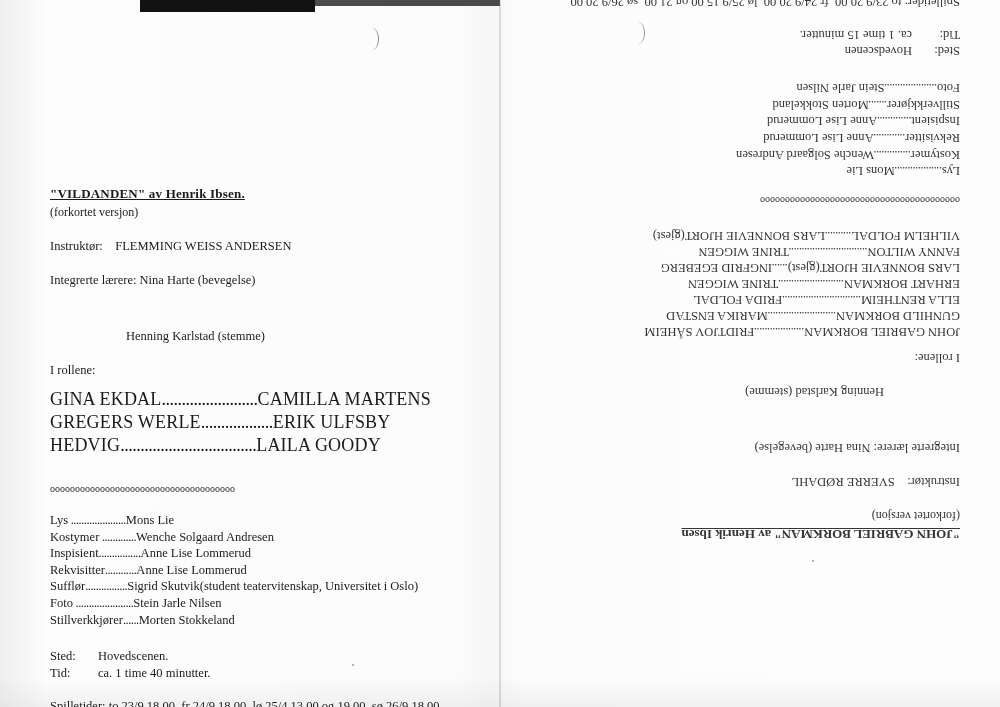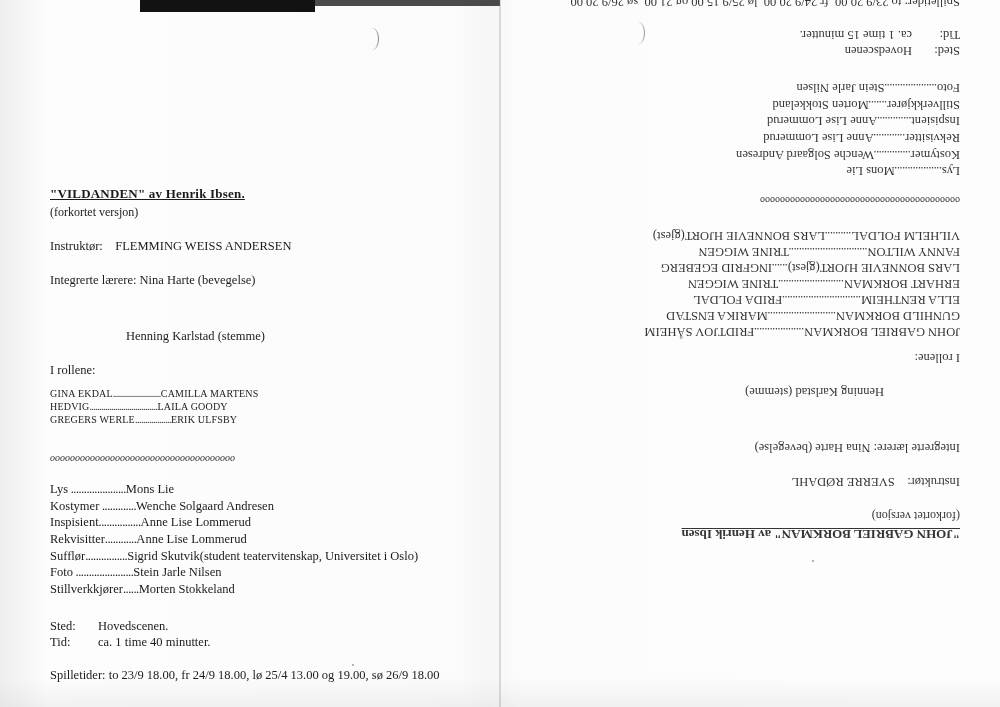--- a/index.html
+++ b/index.html
@@ -69,37 +69,36 @@
   }
   .doc-sub {
     font-size: 12px;
     margin-top: 2px;
   }
   .blk { margin-top: 18px; }
   .indent-1 { padding-left: 76px; margin-top: 40px; }
 
   .roles {
     margin-top: 10px;
-    font-size: 10px;
+    font-size: 18px;
     letter-spacing: .2px;
   }
   .role-row { white-space: nowrap; }
   .role-name { }
   .dots { letter-spacing: -0.5px; }
   .role-actor { }
 
   .sep {
     margin: 26px 0 16px 0;
     font-size: 10px;
     letter-spacing: 0px;
     color: #2a2a2a;
     width: 230px;
     overflow: hidden;
     white-space: nowrap;
-    font-style: italic;
   }
 
   .credits { font-size: 12.5px; line-height: 1.33; }
   .credit-row { white-space: nowrap; }
 
   .venue { margin-top: 20px; font-size: 12.5px; line-height: 1.35; }
   .venue-row { }
   .venue-key { display: inline-block; width: 48px; }
 
   .playdates { margin-top: 16px; font-size: 12.5px; }
@@ -204,24 +203,24 @@
       <div class="indent-1">Henning Karlstad (stemme)</div>
     </div>
 
     <div class="blk">I rollene:</div>
 
     <div class="roles">
       <div class="role-row">
         <span class="role-name">GINA EKDAL</span><span class="dots">........................</span><span class="role-actor">CAMILLA MARTENS</span>
       </div>
       <div class="role-row">
+        <span class="role-name">GREGERS WERLE</span><span class="dots">..................</span><span class="role-actor">ERIK ULFSBY</span>
+      </div>
+      <div class="role-row">
         <span class="role-name">HEDVIG</span><span class="dots">..................................</span><span class="role-actor">LAILA GOODY</span>
-      </div>
-      <div class="role-row">
-        <span class="role-name">GREGERS WERLE</span><span class="dots">..................</span><span class="role-actor">ERIK ULFSBY</span>
       </div>
     </div>
 
     <div class="sep">ooooooooooooooooooooooooooooooooooooo</div>
 
     <div class="credits">
       <div class="credit-row">
         <span>Lys</span><span class="dots"> .....................</span><span>Mons Lie</span>
       </div>
       <div class="credit-row">

